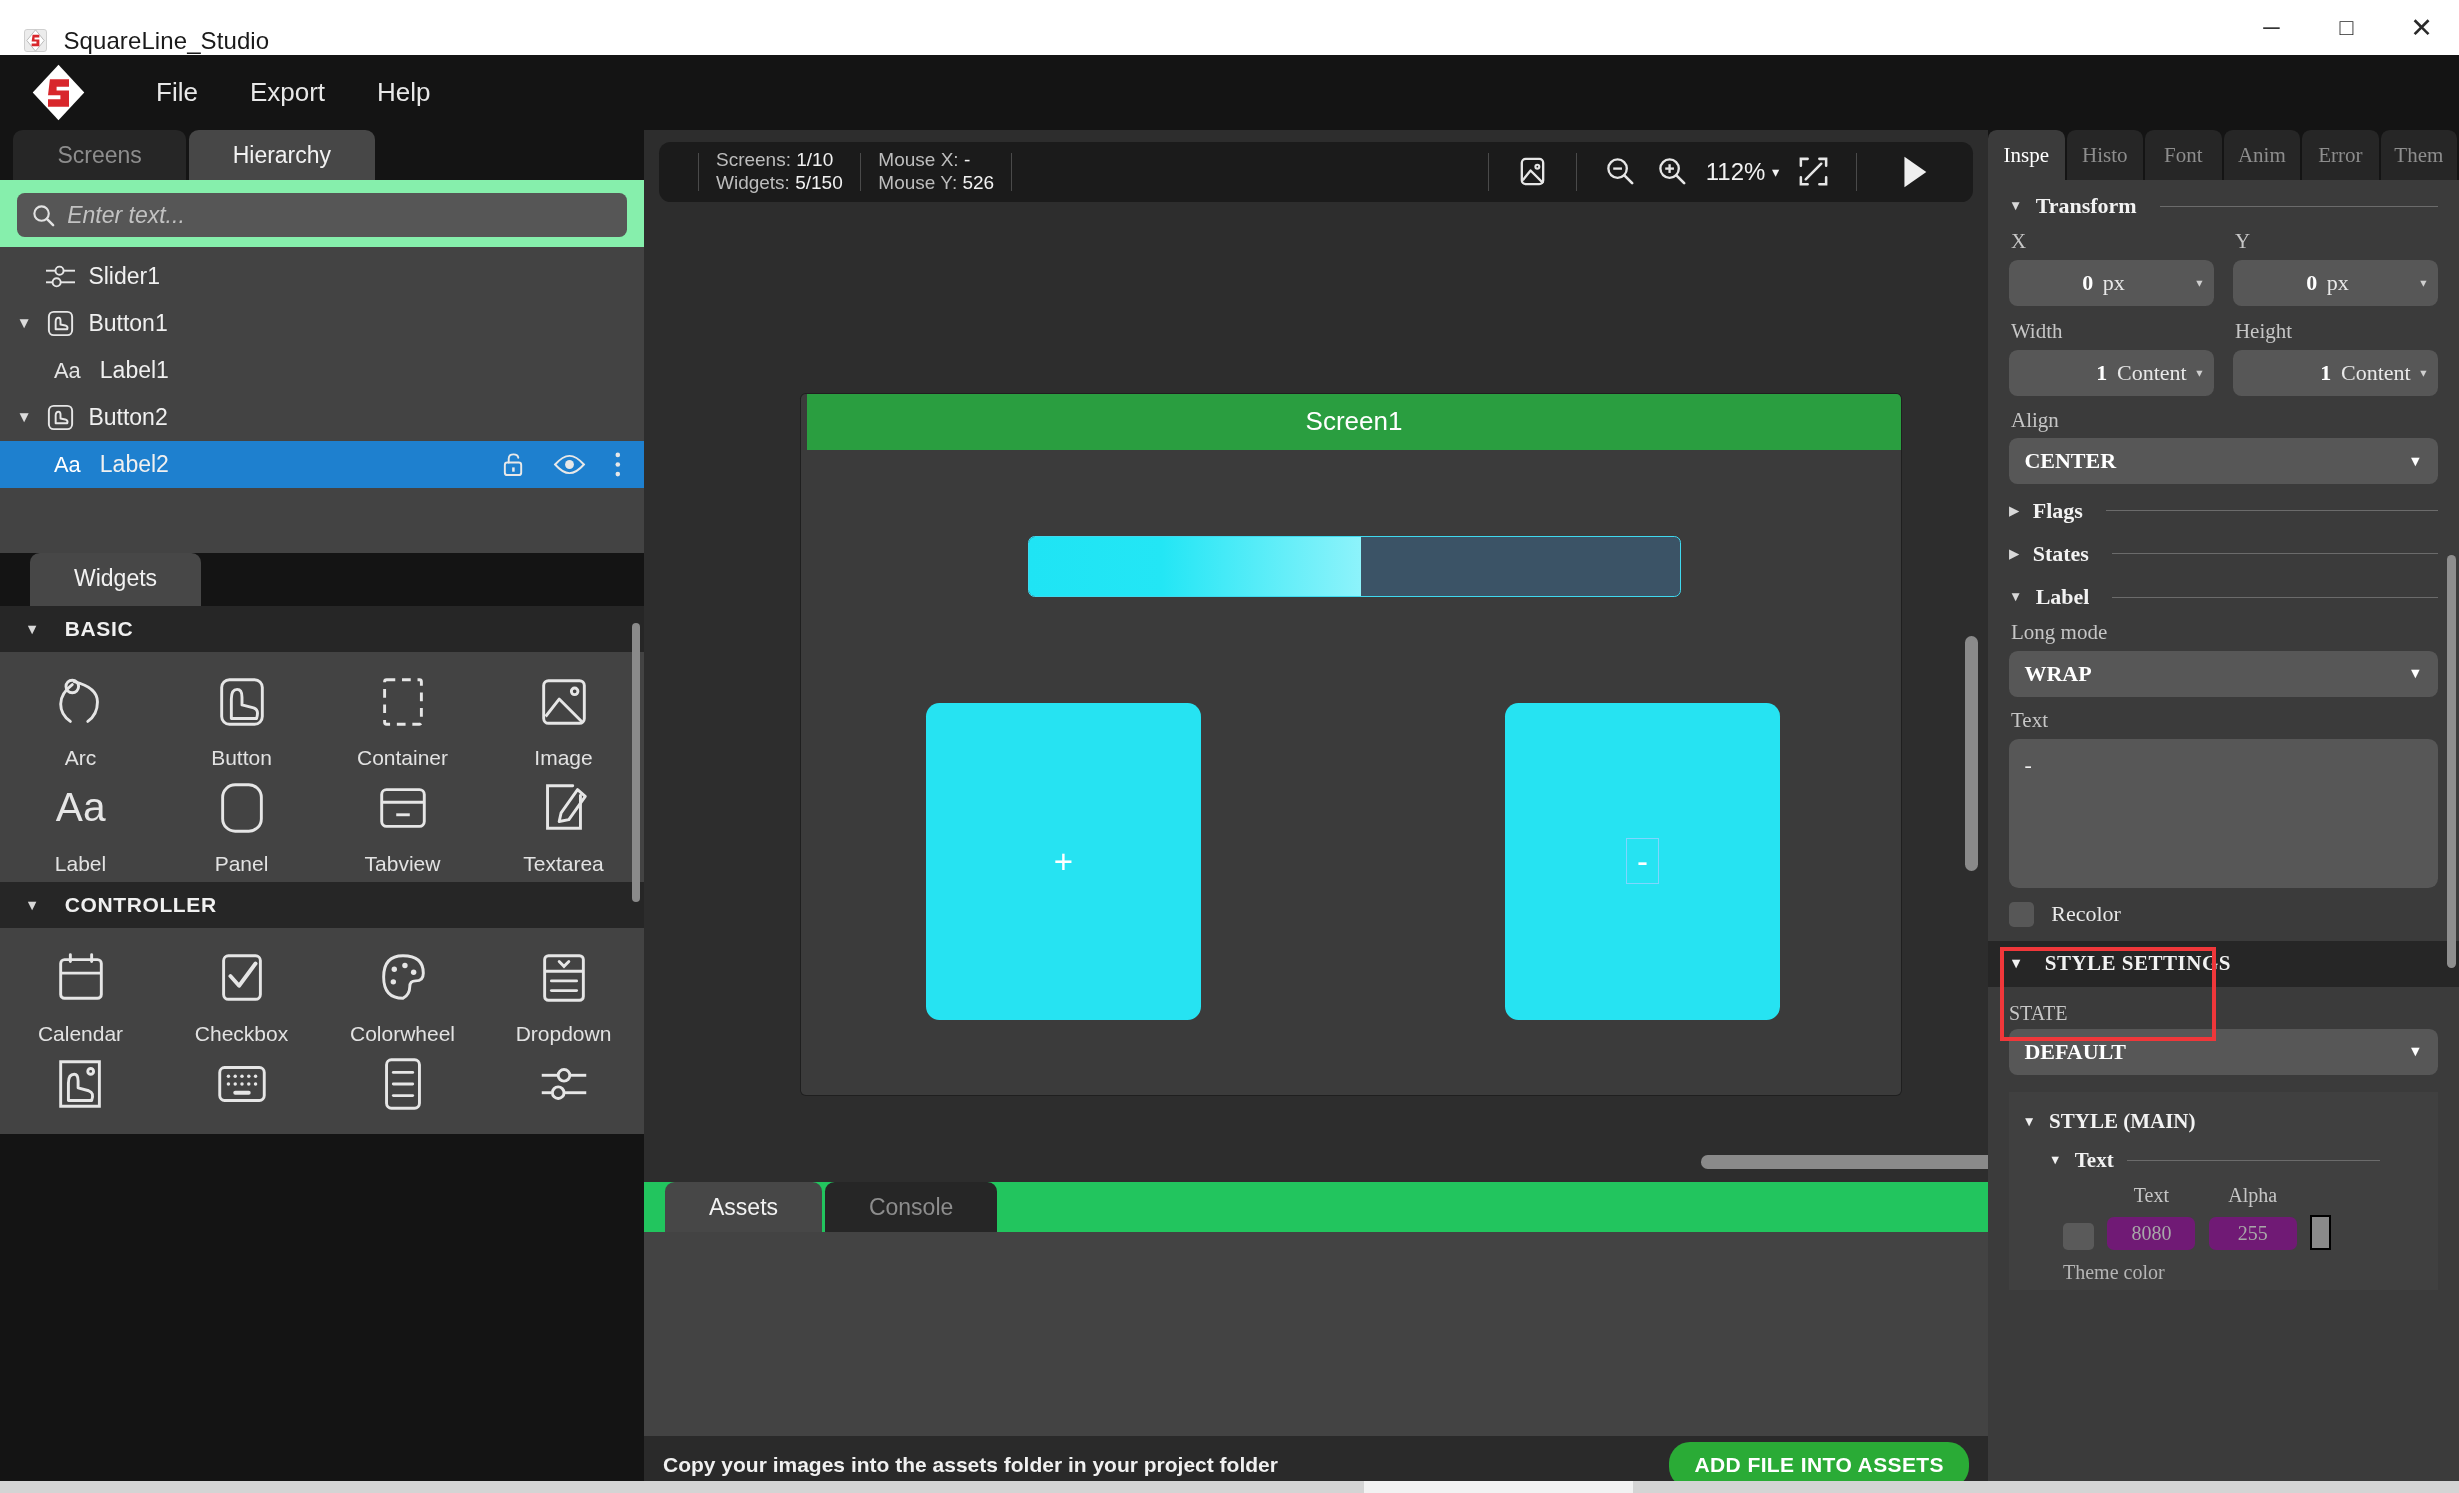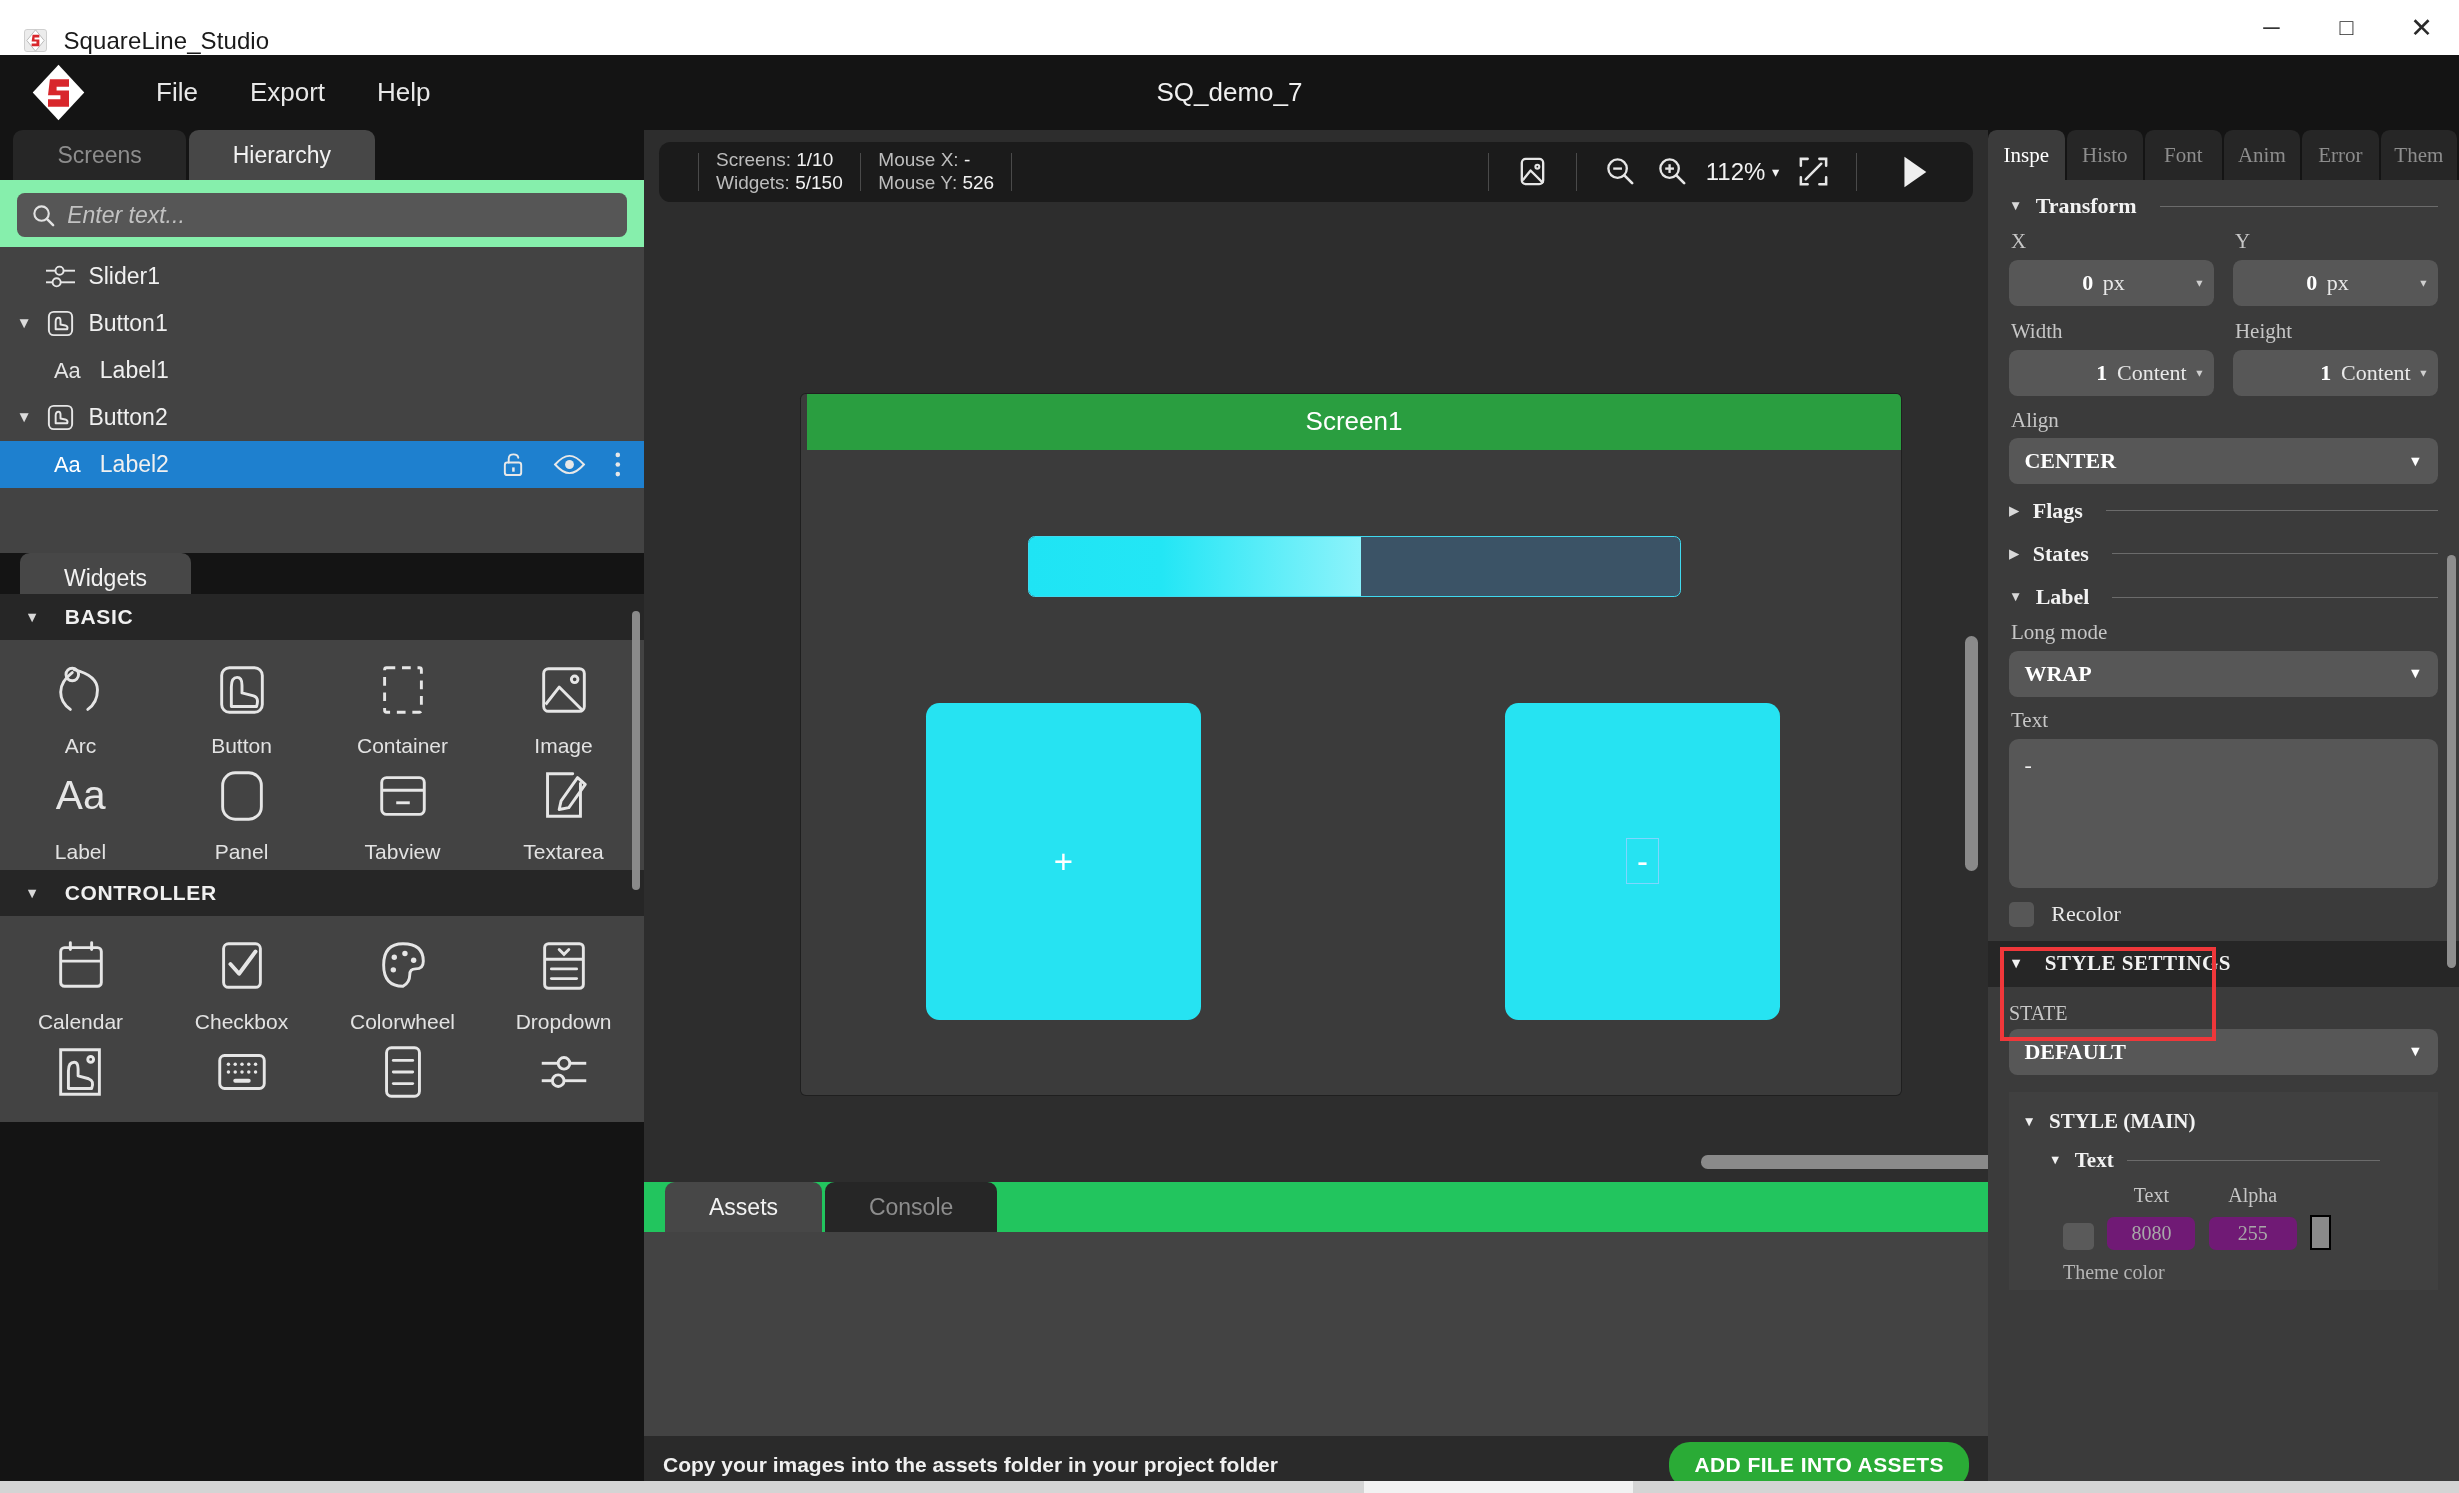--- a/index.html
+++ b/index.html
@@ -72,21 +72,21 @@
   .caret.empty { color: transparent; }
   .ticon { width: 44px; display: flex; align-items: center; justify-content: center; }
   .tlabel { color: #f0f0f0; font-size: 23px; margin-left: 5.8px; }
   .row-actions {
     margin-left: auto; display: flex; align-items: center; gap: 27px; padding-right: 21px;
   }
   .tree-indent-1 { padding-left: 50px; }
 
   
   .widgets-panel { flex: 1; display: flex; flex-direction: column; background: #141414; }
-  .wtabs { display: flex; height: 41px; background: #141414; padding-left: 20px; }
+  .wtabs { display: flex; height: 53px; background: #141414; padding-left: 30px; }
   .group-head {
     background: #262626; height: 46px; display: flex; align-items: center;
     padding-left: 25px; gap: 25px; color: #f0f0f0; font-size: 21px; font-weight: bold;
     letter-spacing: 0.6px;
   }
   .group-head .tri { font-size: 14.4px; color: #d8d8d8; }
   .wgrid {
     background: #434343; display: grid; grid-template-columns: repeat(4, 1fr);
     row-gap: 3.8px; padding: 15.4px 0 5.8px 0;
   }
@@ -264,21 +264,20 @@
     <div class="brand-mark">
       <svg width="63" height="63" viewBox="0 0 66 66">
         <polygon points="33,4 60,33 33,62 6,33" fill="#ffffff"></polygon>
         <path d="M24 19 L44 19 L44 27 L31 27 L31 31 L44 31 L44 48 L22 48 L22 40 L35 40 L35 36 L22 36 Z" fill="#d8272c"></path>
       </svg>
     </div>
     <div class="menu-item">File</div>
     <div class="menu-item">Export</div>
     <div class="menu-item">Help</div>
   </div>
-  <div class="project-title">SQ_demo_7</div>
 
   <div class="body-row">
 
     <div class="left-col">
 
       <div class="tabstrip">
         <div class="tab">Screens</div>
         <div class="tab active">Hierarchy</div>
       </div>
 

